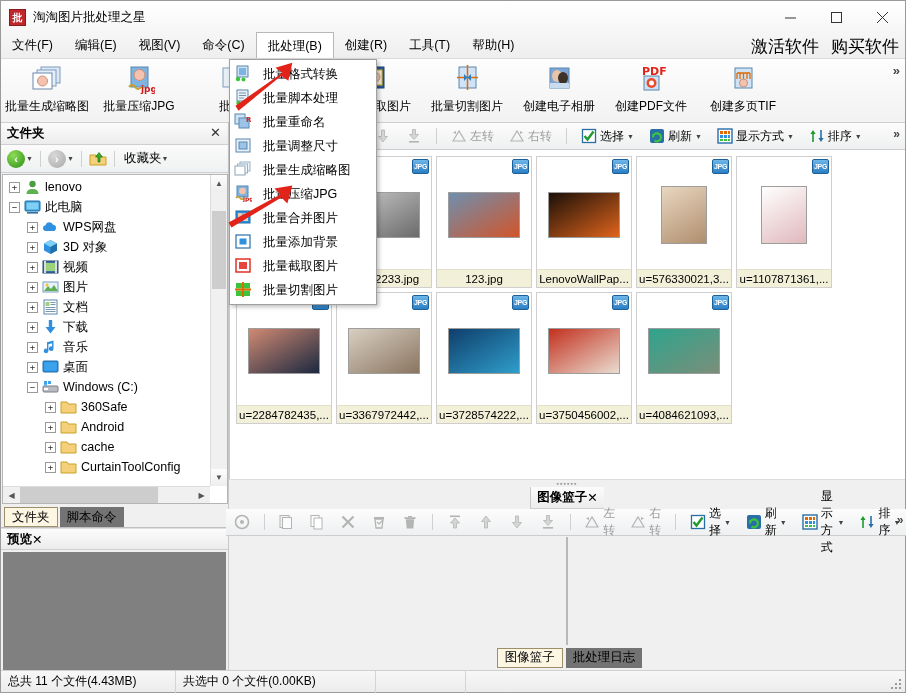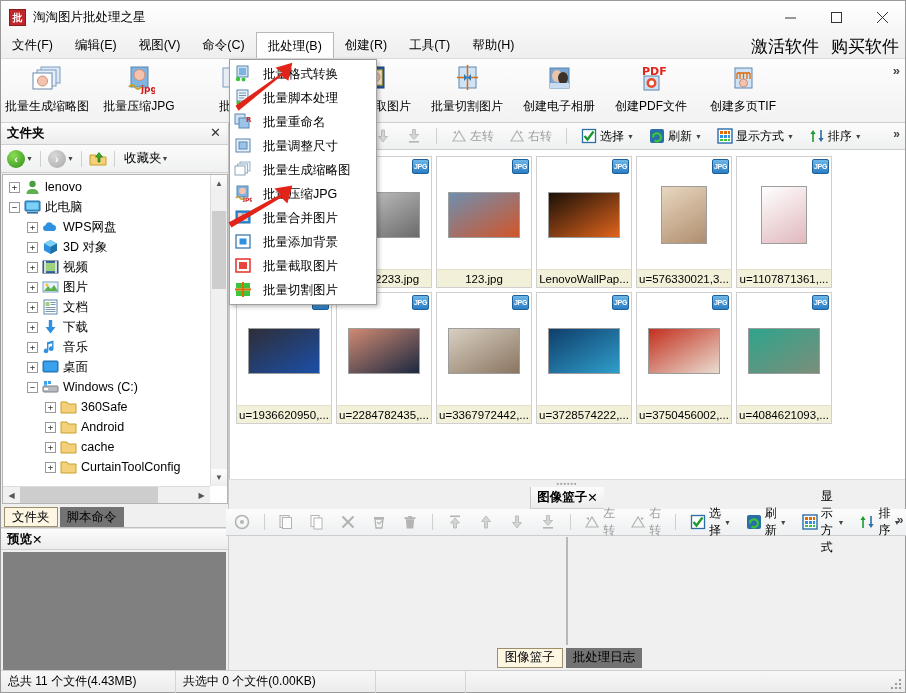--- a/index.html
+++ b/index.html
@@ -810,27 +810,20 @@
             <div class="thumbcell">
               <div class="jpgbadge">JPG</div>
               <div class="thumbimgwrap">
                 <div class="thumbimg" style="width: 46px; height: 58px; background: linear-gradient(150deg, rgb(255, 255, 255) 0%, rgb(224, 184, 188) 100%);"></div>
               </div>
               <div class="thumbname">u=1107871361,...</div>
             </div>
             <div class="thumbcell">
               <div class="jpgbadge">JPG</div>
               <div class="thumbimgwrap">
-                <div class="thumbimg" style="width: 72px; height: 46px; background: linear-gradient(150deg, rgb(46, 46, 56) 0%, rgb(27, 79, 168) 100%);"></div>
-              </div>
-              <div class="thumbname">u=1936620950,...</div>
-            </div>
-            <div class="thumbcell">
-              <div class="jpgbadge">JPG</div>
-              <div class="thumbimgwrap">
                 <div class="thumbimg" style="width: 72px; height: 46px; background: linear-gradient(150deg, rgb(208, 138, 114) 0%, rgb(27, 40, 64) 100%);"></div>
               </div>
               <div class="thumbname">u=2284782435,...</div>
             </div>
             <div class="thumbcell">
               <div class="jpgbadge">JPG</div>
               <div class="thumbimgwrap">
                 <div class="thumbimg" style="width: 72px; height: 46px; background: linear-gradient(150deg, rgb(216, 207, 194) 0%, rgb(138, 117, 96) 100%);"></div>
               </div>
               <div class="thumbname">u=3367972442,...</div>

